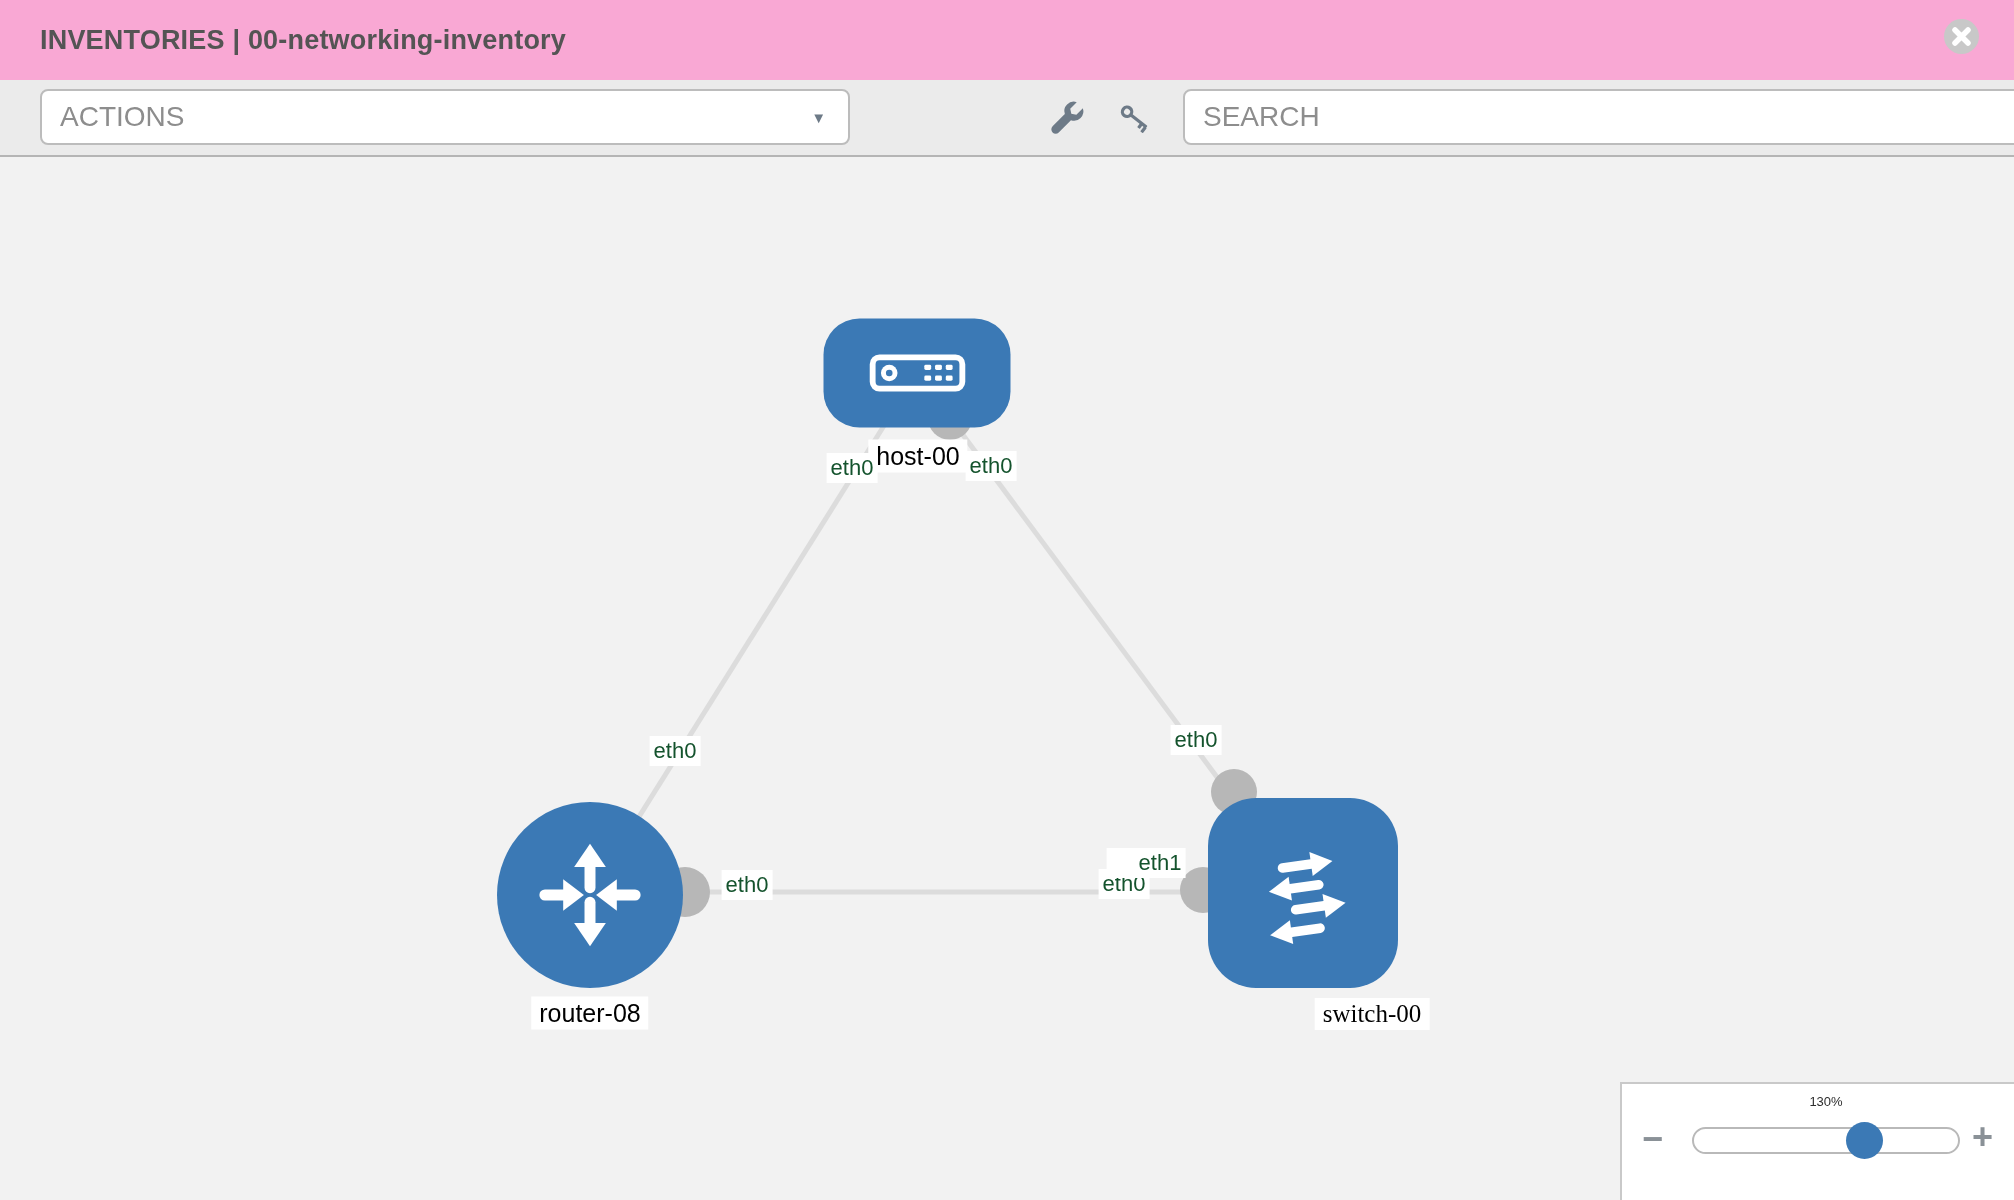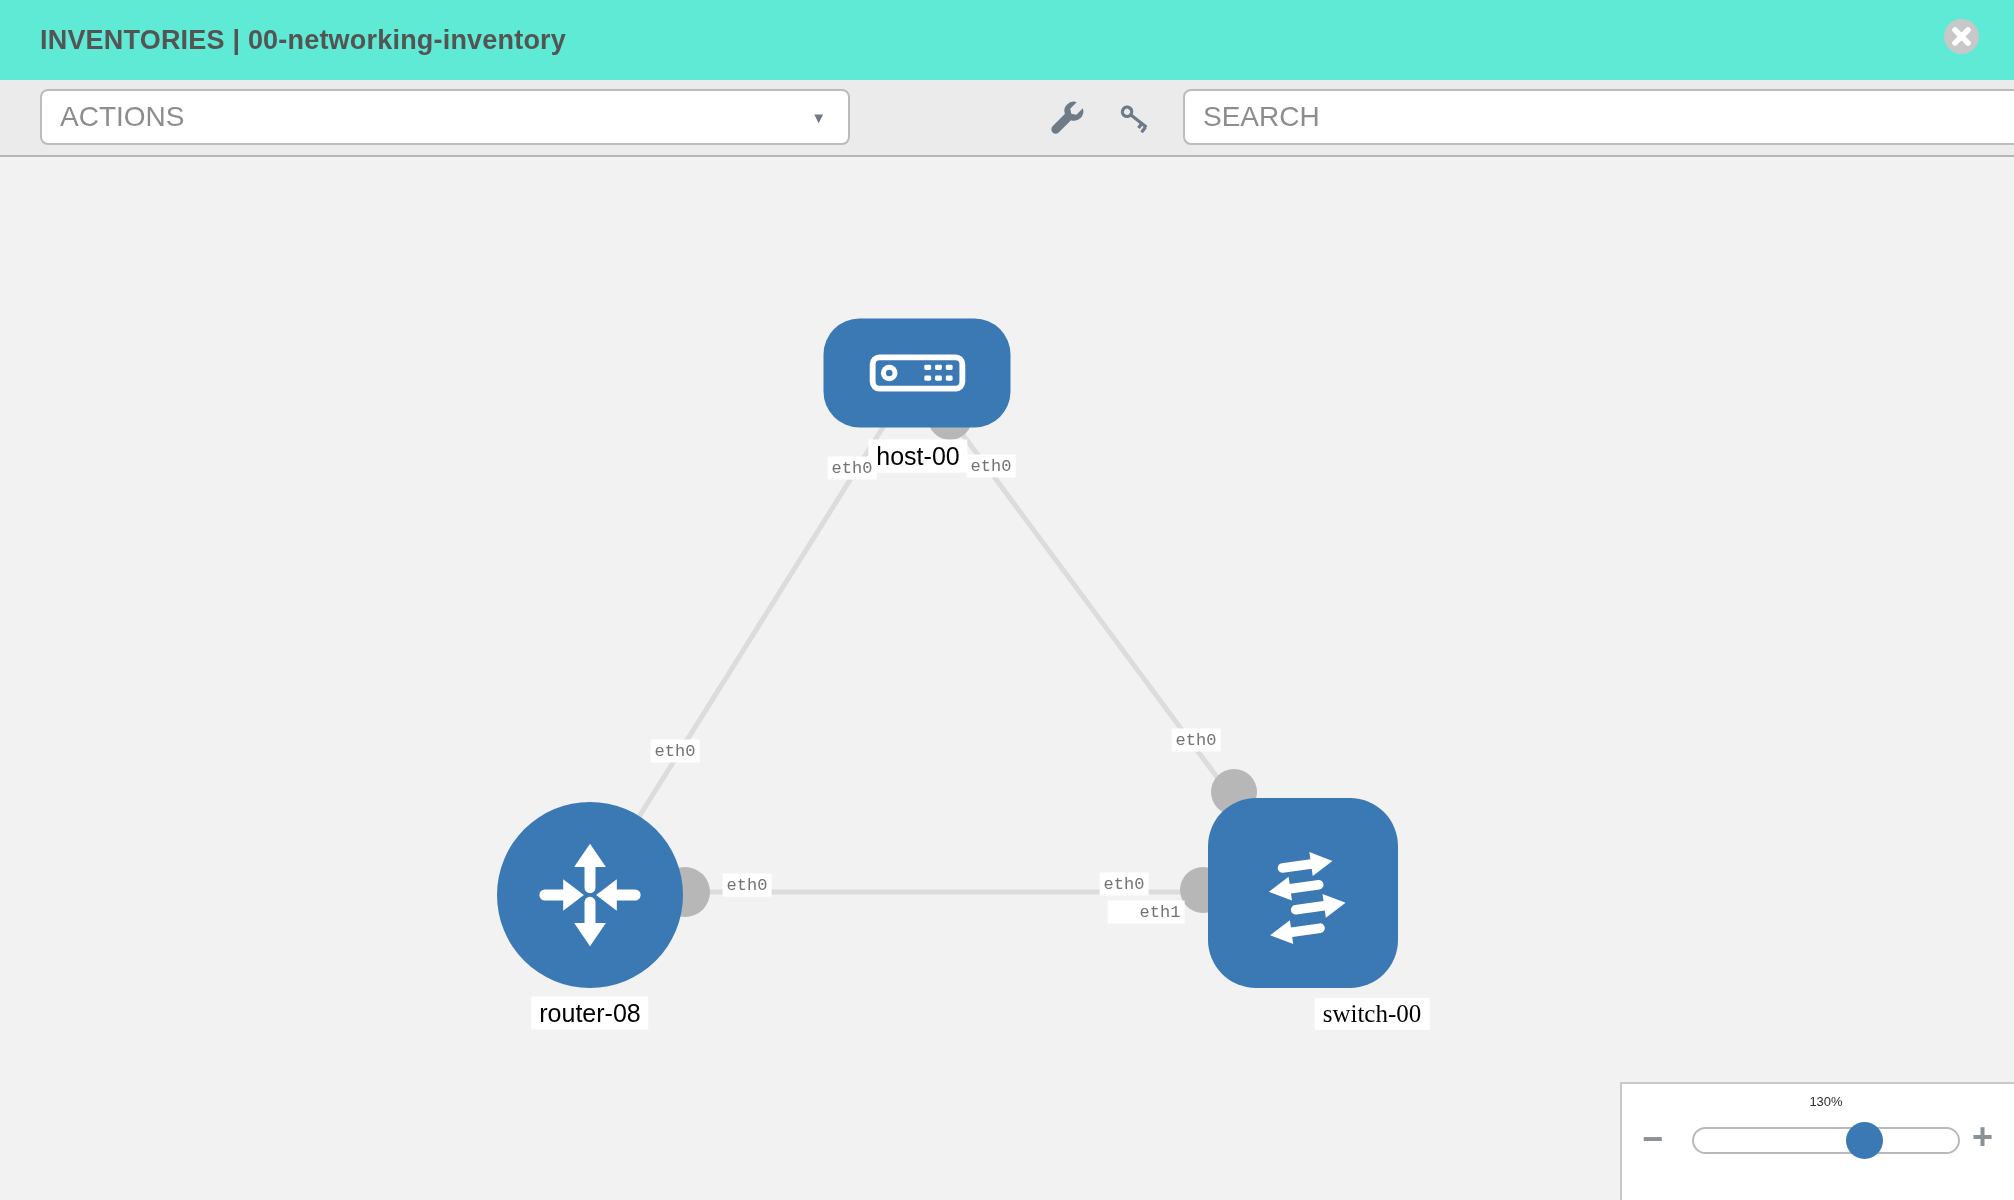--- a/index.html
+++ b/index.html
@@ -1,20 +1,20 @@
 <!DOCTYPE html>
 <html style="--node-blue: #3b79b5;"><head>
 <meta charset="utf-8">
 <style>
   * { margin:0; padding:0; box-sizing:border-box; }
   html,body { width:2014px; height:1200px; overflow:hidden; background:#fff;
               font-family:"Liberation Sans", sans-serif; }
 
   
-  .header { position:relative; width:100%; height:80px; background:#5eead4; }
+  .header { position:relative; width:100%; height:80px; background:#f9a8d4; }
   .page-title { position:absolute; left:40px; top:50%; transform:translateY(-50%);
                 font-size:27px; font-weight:bold; color:#545454; letter-spacing:.2px; }
   .close-btn { position:absolute; right:34px; top:18px; width:37px; height:37px; cursor:pointer; }
 
   
   .toolbar { position:relative; width:100%; height:77px; background:#ebebeb;
              border-bottom:2px solid #b5b5b5; }
   .dropdown { position:absolute; top:9px; height:56px; background:#fff;
               border:2px solid #bcbcbc; border-radius:8px; display:flex;
               align-items:center; justify-content:space-between;
@@ -37,22 +37,22 @@
   .node-router { width:186px; height:186px; border-radius:50%; }
   .node-switch { width:190px; height:190px; border-radius:48px; }
   .node-host   .node-icon { width:98px;  height:39px; }
   .node-router .node-icon { width:122px; height:122px; }
   .node-switch .node-icon { width:120px; height:120px; }
 
   .node-label { position:absolute; transform:translate(-50%,-50%);
                 font-size:25px; color:#000000; background:#fff;
                 padding:2px 8px; white-space:nowrap; }
   .iface-label { position:absolute; transform:translate(-50%,-50%);
-                 font-size:17px; color:#737373; background:#fff;
-                 padding:2px 4px; white-space:nowrap;font-family:Liberation Mono, monospace; }
+                 font-size:22px; color:#14532d; background:#fff;
+                 padding:2px 4px; white-space:nowrap; }
 
   
   .zoom-panel { position:absolute; left:1620px; top:925px; width:400px; height:124px;
                 background:#fff; border:2px solid #c9c9c9; border-right:none; border-bottom:none; }
   .zoom-label { position:absolute; left:70px; top:10px; width:268px; text-align:center;
                 font-size:13px; color:#2e2e2e; }
   .zoom-minus, .zoom-plus { position:absolute; font-size:36px; font-weight:bold;
                 color:#8a9197; line-height:30px; cursor:pointer; user-select:none; }
   .zoom-minus { left:20px;  top:40px; }
   .zoom-plus  { left:350px; top:38px; }
@@ -182,14 +182,14 @@
     </div>
     <div class="node-label" style="left: 918px; top: 299px;">host-00</div>
     <div class="node-label" style="left: 590px; top: 856px;">router-08</div>
     <div class="node-label" style="left: 1372px; top: 857px; font-family: Liberation Serif, serif;">switch-00</div>
     <div class="iface-label" style="left: 852px; top: 311px;">eth0</div>
     <div class="iface-label" style="left: 991px; top: 309px;">eth0</div>
     <div class="iface-label" style="left: 675px; top: 594px;">eth0</div>
     <div class="iface-label" style="left: 1196px; top: 583px;">eth0</div>
     <div class="iface-label" style="left: 747px; top: 728px;">eth0</div>
     <div class="iface-label" style="left: 1124px; top: 727px;">eth0</div>
-    <div class="iface-label" style="left: 1146px; top: 755px; padding-left: 32px;">eth1</div>
+    <div class="iface-label" style="left: 1146px; top: 706px; padding-left: 32px;">eth1</div>
   </div>
 
 </body></html>

